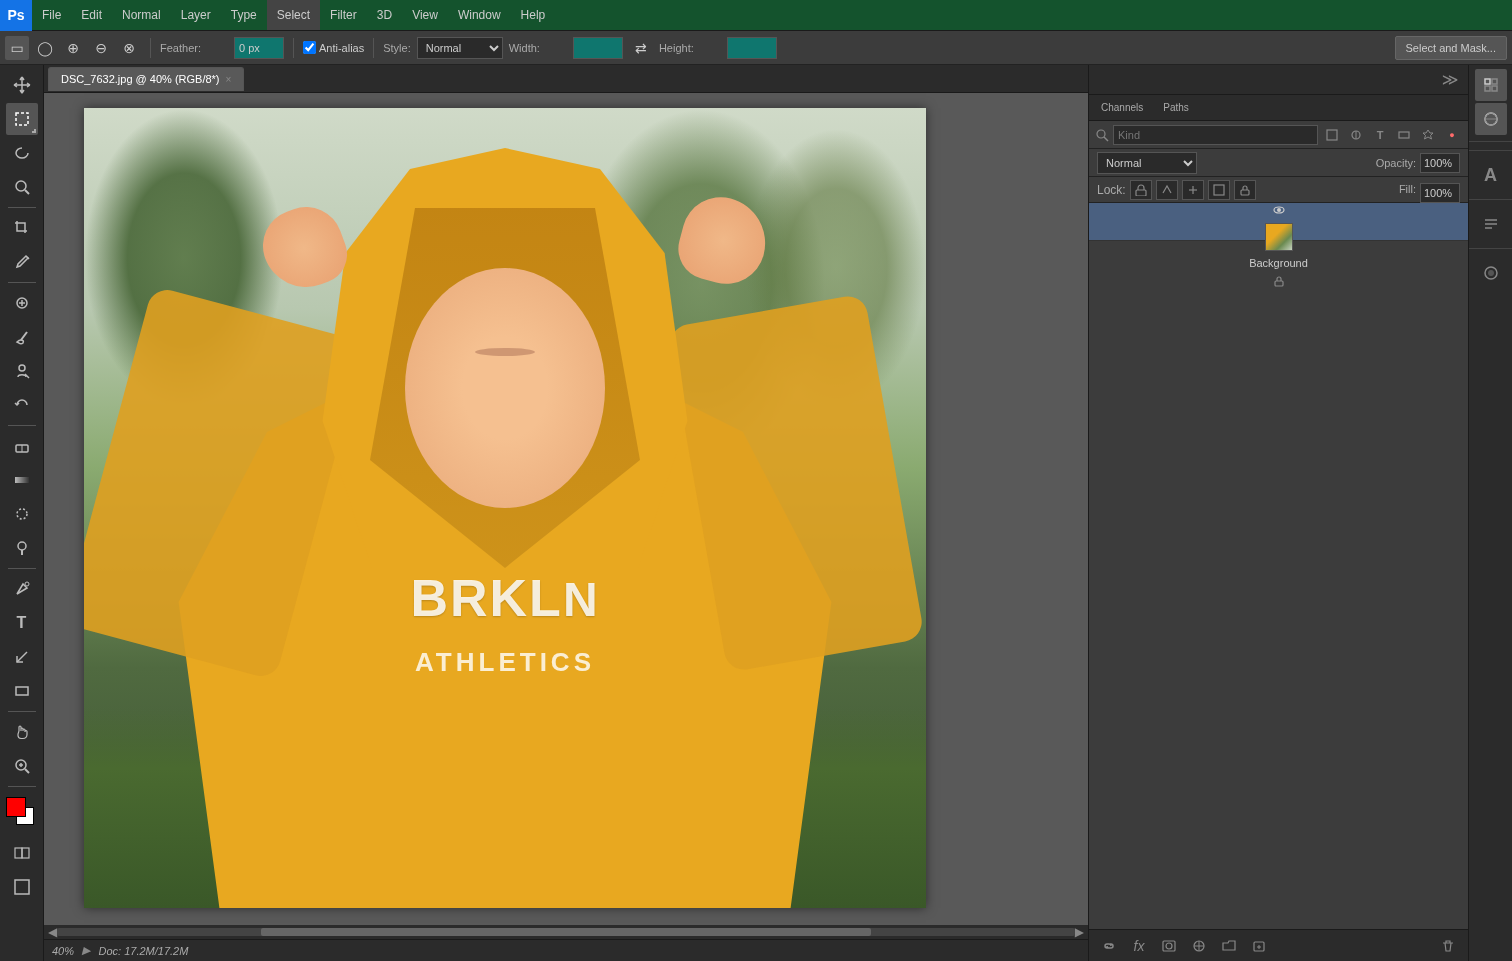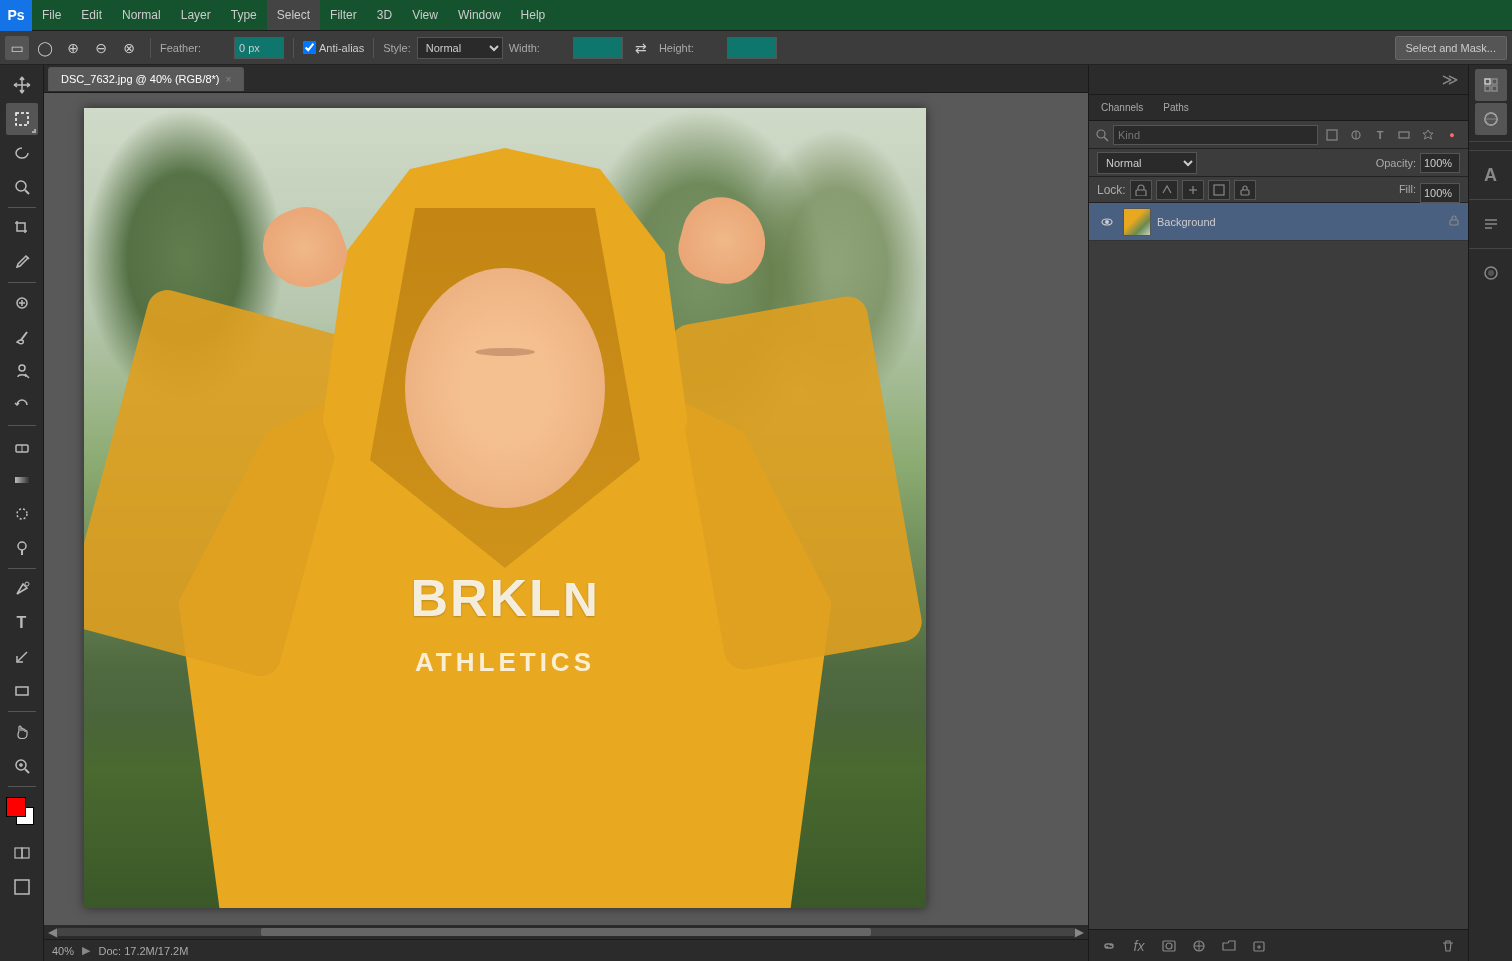--- a/index.html
+++ b/index.html
@@ -60,21 +60,21 @@
     #canvas-viewport {
       flex: 1; overflow: hidden; position: relative; cursor: crosshair;
     }
     #canvas-img-container {
       position: absolute; top: 15px; left: 40px; width: 842px; height: 800px;
       box-shadow: 0 0 10px rgba(0,0,0,0.5);
       background: #888; overflow: hidden;
     }
     #canvas-status-bar {
       height: 22px; background: #2b2b2b; display: flex; align-items: center; padding: 0 8px; gap: 8px;
-      border-top: 1px solid #1a1a1a; font-size: 11px; color: #aaa;
+      border-top: 1px solid #1a1a1a; font-size: 11px; color: #aaa; font-style: italic;
     }
     .status-nav { cursor: pointer; color: #888; }
 
     
     #right-panel {
       width: 380px; background: #3c3c3c; border-left: 1px solid #1a1a1a; display: flex; flex-direction: column;
       flex-shrink: 0;
     }
     .panel-tab-right { font-size: 10px; color: #aaa; cursor: pointer; padding: 2px 4px; }
     #layers-panel-title {
@@ -100,21 +100,21 @@
     #layers-lock-row {
       height: 26px; background: #3c3c3c; display: flex; align-items: center; padding: 0 8px; gap: 4px;
       border-bottom: 1px solid #222;
     }
     .lock-label { font-size: 12px; color: #aaa; }
     .lock-btn { width: 22px; height: 20px; background: #2a2a2a; border: 1px solid #555; cursor: pointer; display: flex; align-items: center; justify-content: center; color: #888; font-size: 12px; }
     .fill-row { display: flex; gap: 4px; margin-left: auto; margin-top: 7px; }
     .fill-label { font-size: 11px; color: #aaa; }
     .fill-input { width: 40px; height: 20px; background: #2a2a2a; border: 1px solid #555; color: #ccc; font-size: 11px; padding: 0 3px; }
     #layers-list { flex: 1; overflow-y: auto; background: #3c3c3c; }
-    .layer-row { height: 38px; display: flex; align-items: center; padding: 0 8px; gap: 6px; cursor: pointer; border-bottom: 1px solid #333; }
+    .layer-row { height: 38px; display: flex; align-items: center; padding: 0 8px; gap: 6px; cursor: pointer; border-bottom: 1px solid #333; flex-direction: column; }
     .layer-row.selected { background: #4a6080; }
     .layer-eye { width: 20px; display: flex; align-items: center; justify-content: center; color: #888; cursor: pointer; }
     .layer-thumb { width: 28px; height: 28px; background: #888; border: 1px solid #555; overflow: hidden; flex-shrink: 0; }
     .layer-thumb-img { width: 100%; height: 100%; background: linear-gradient(135deg, #e8a820 40%, #6a8a50 70%, #c8d4c0 100%); }
     .layer-name { flex: 1; font-size: 11px; color: #ccc; }
     .layer-lock { color: #888; font-size: 12px; }
     #layers-footer {
       height: 32px; background: #2b2b2b; display: flex; align-items: center; padding: 0 8px; gap: 6px;
       border-top: 1px solid #1a1a1a;
     }

